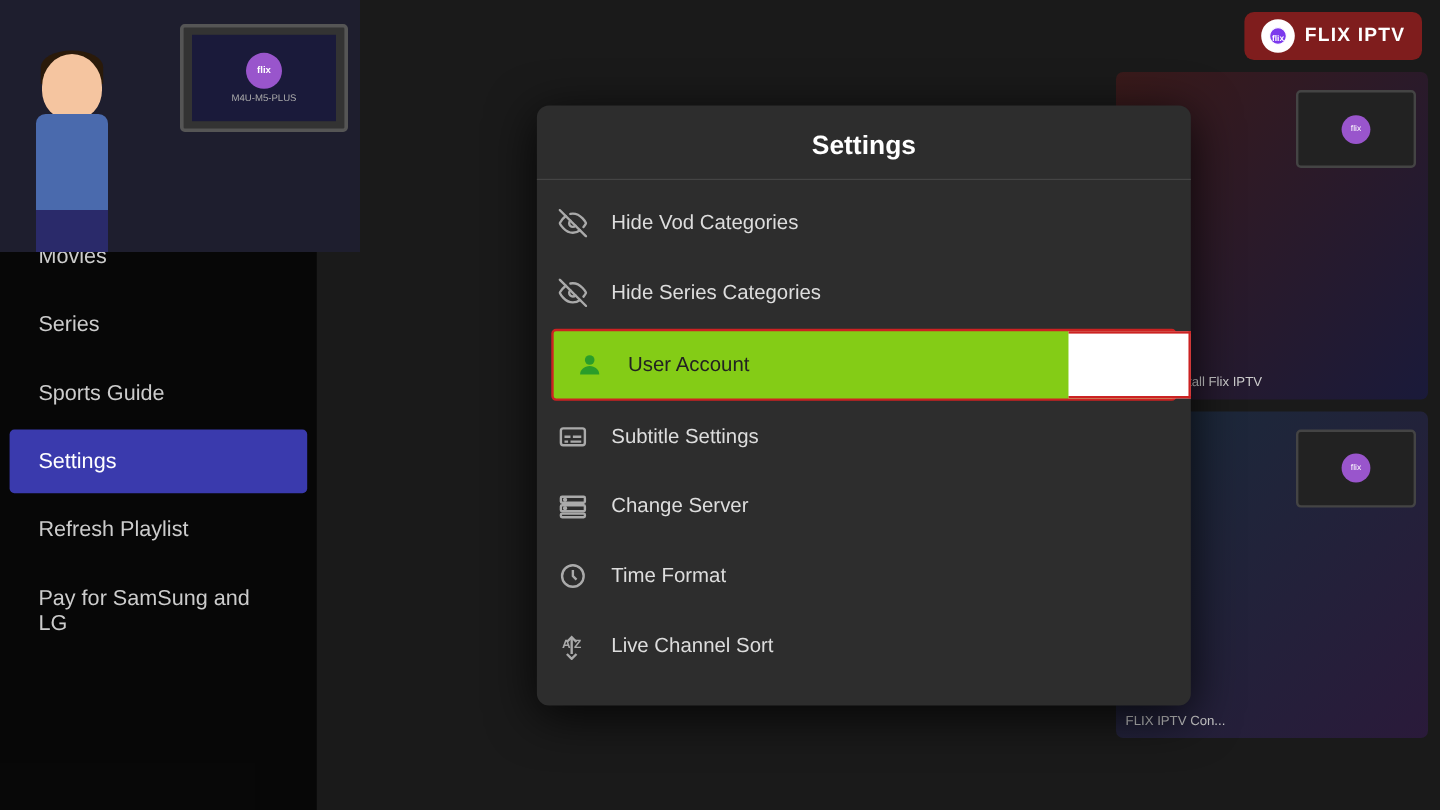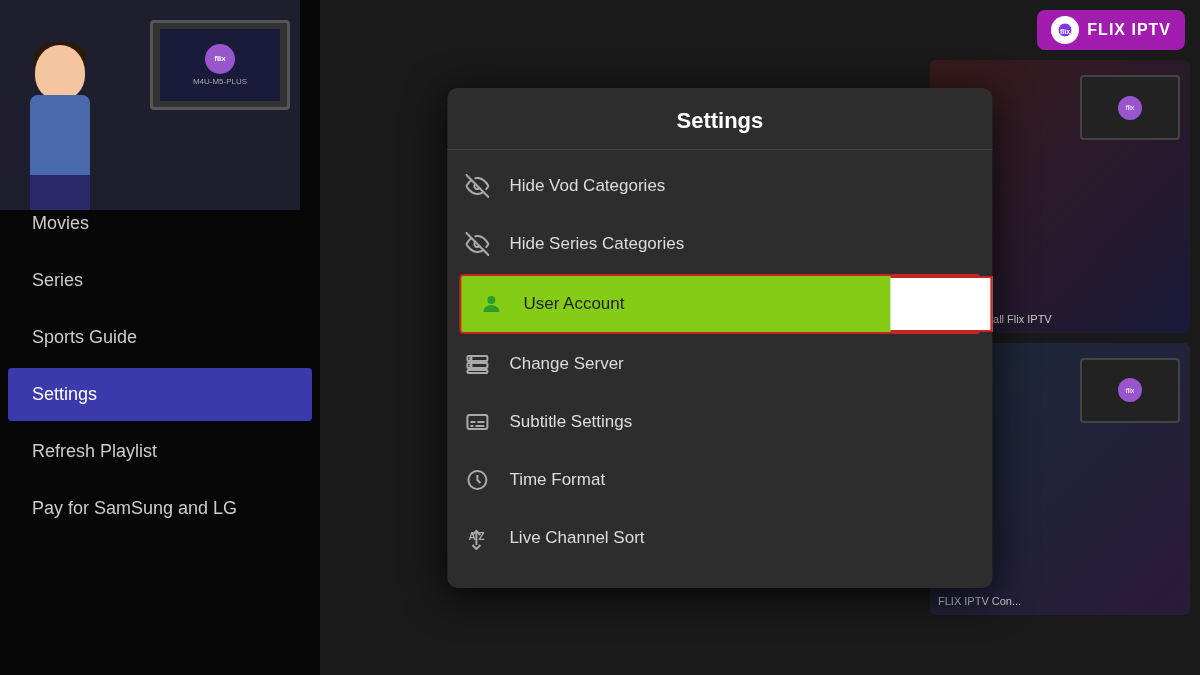--- a/index.html
+++ b/index.html
@@ -18,21 +18,21 @@
       inset: 0;
       background: #1a1a1a;
       z-index: 0;
     }
 
     
     .top-right-logo {
       position: absolute;
       top: 10px;
       right: 15px;
-      background: #a21caf;
+      background: #7f1d1d;
       border-radius: 8px;
       padding: 6px 14px;
       display: flex;
       align-items: center;
       gap: 8px;
       z-index: 10;
     }
     .top-right-logo .logo-icon {
       width: 28px;
       height: 28px;
@@ -50,21 +50,21 @@
       font-size: 16px;
       font-weight: bold;
       letter-spacing: 1px;
     }
 
     
     .sidebar {
       position: absolute;
       top: 0;
       left: 0;
-      width: 320px;
+      width: 264px;
       height: 100%;
       background: rgba(0,0,0,0.7);
       z-index: 5;
       display: flex;
       flex-direction: column;
       justify-content: center;
       padding: 20px 0;
     }
     .sidebar-item {
       padding: 16px 24px;
@@ -404,41 +404,41 @@
         <path d="M4 20c0-4 3.6-7 8-7s8 3 8 7"></path>
       </svg>
     </div>
     <span class="item-label">User Account</span>
   </div>
 
 
   <div class="settings-item">
     <div class="settings-icon">
       <svg viewBox="0 0 24 24" fill="none" stroke="#aaa" stroke-width="2">
+        <rect x="2" y="5" width="20" height="14" rx="2"></rect>
+        <line x1="5" y1="12" x2="10" y2="12"></line>
+        <line x1="12" y1="12" x2="19" y2="12"></line>
+        <line x1="5" y1="16" x2="8" y2="16"></line>
+        <line x1="10" y1="16" x2="19" y2="16"></line>
+      </svg>
+    </div>
+    <span class="item-label">Subtitle Settings</span>
+  </div>
+
+  <div class="settings-item">
+    <div class="settings-icon">
+      <svg viewBox="0 0 24 24" fill="none" stroke="#aaa" stroke-width="2">
         <rect x="2" y="4" width="20" height="5" rx="1"></rect>
         <rect x="2" y="11" width="20" height="5" rx="1"></rect>
         <rect x="2" y="18" width="20" height="3" rx="1"></rect>
         <circle cx="5.5" cy="6.5" r="0.8" fill="#aaa"></circle>
         <circle cx="5.5" cy="13.5" r="0.8" fill="#aaa"></circle>
       </svg>
     </div>
     <span class="item-label">Change Server</span>
-  </div>
-
-  <div class="settings-item">
-    <div class="settings-icon">
-      <svg viewBox="0 0 24 24" fill="none" stroke="#aaa" stroke-width="2">
-        <rect x="2" y="5" width="20" height="14" rx="2"></rect>
-        <line x1="5" y1="12" x2="10" y2="12"></line>
-        <line x1="12" y1="12" x2="19" y2="12"></line>
-        <line x1="5" y1="16" x2="8" y2="16"></line>
-        <line x1="10" y1="16" x2="19" y2="16"></line>
-      </svg>
-    </div>
-    <span class="item-label">Subtitle Settings</span>
   </div>
 
   <div class="settings-item">
     <div class="settings-icon">
       <svg viewBox="0 0 24 24" fill="none" stroke="#aaa" stroke-width="2">
         <circle cx="12" cy="12" r="9"></circle>
         <polyline points="12 7 12 12 15 15"></polyline>
       </svg>
     </div>
     <span class="item-label">Time Format</span>

